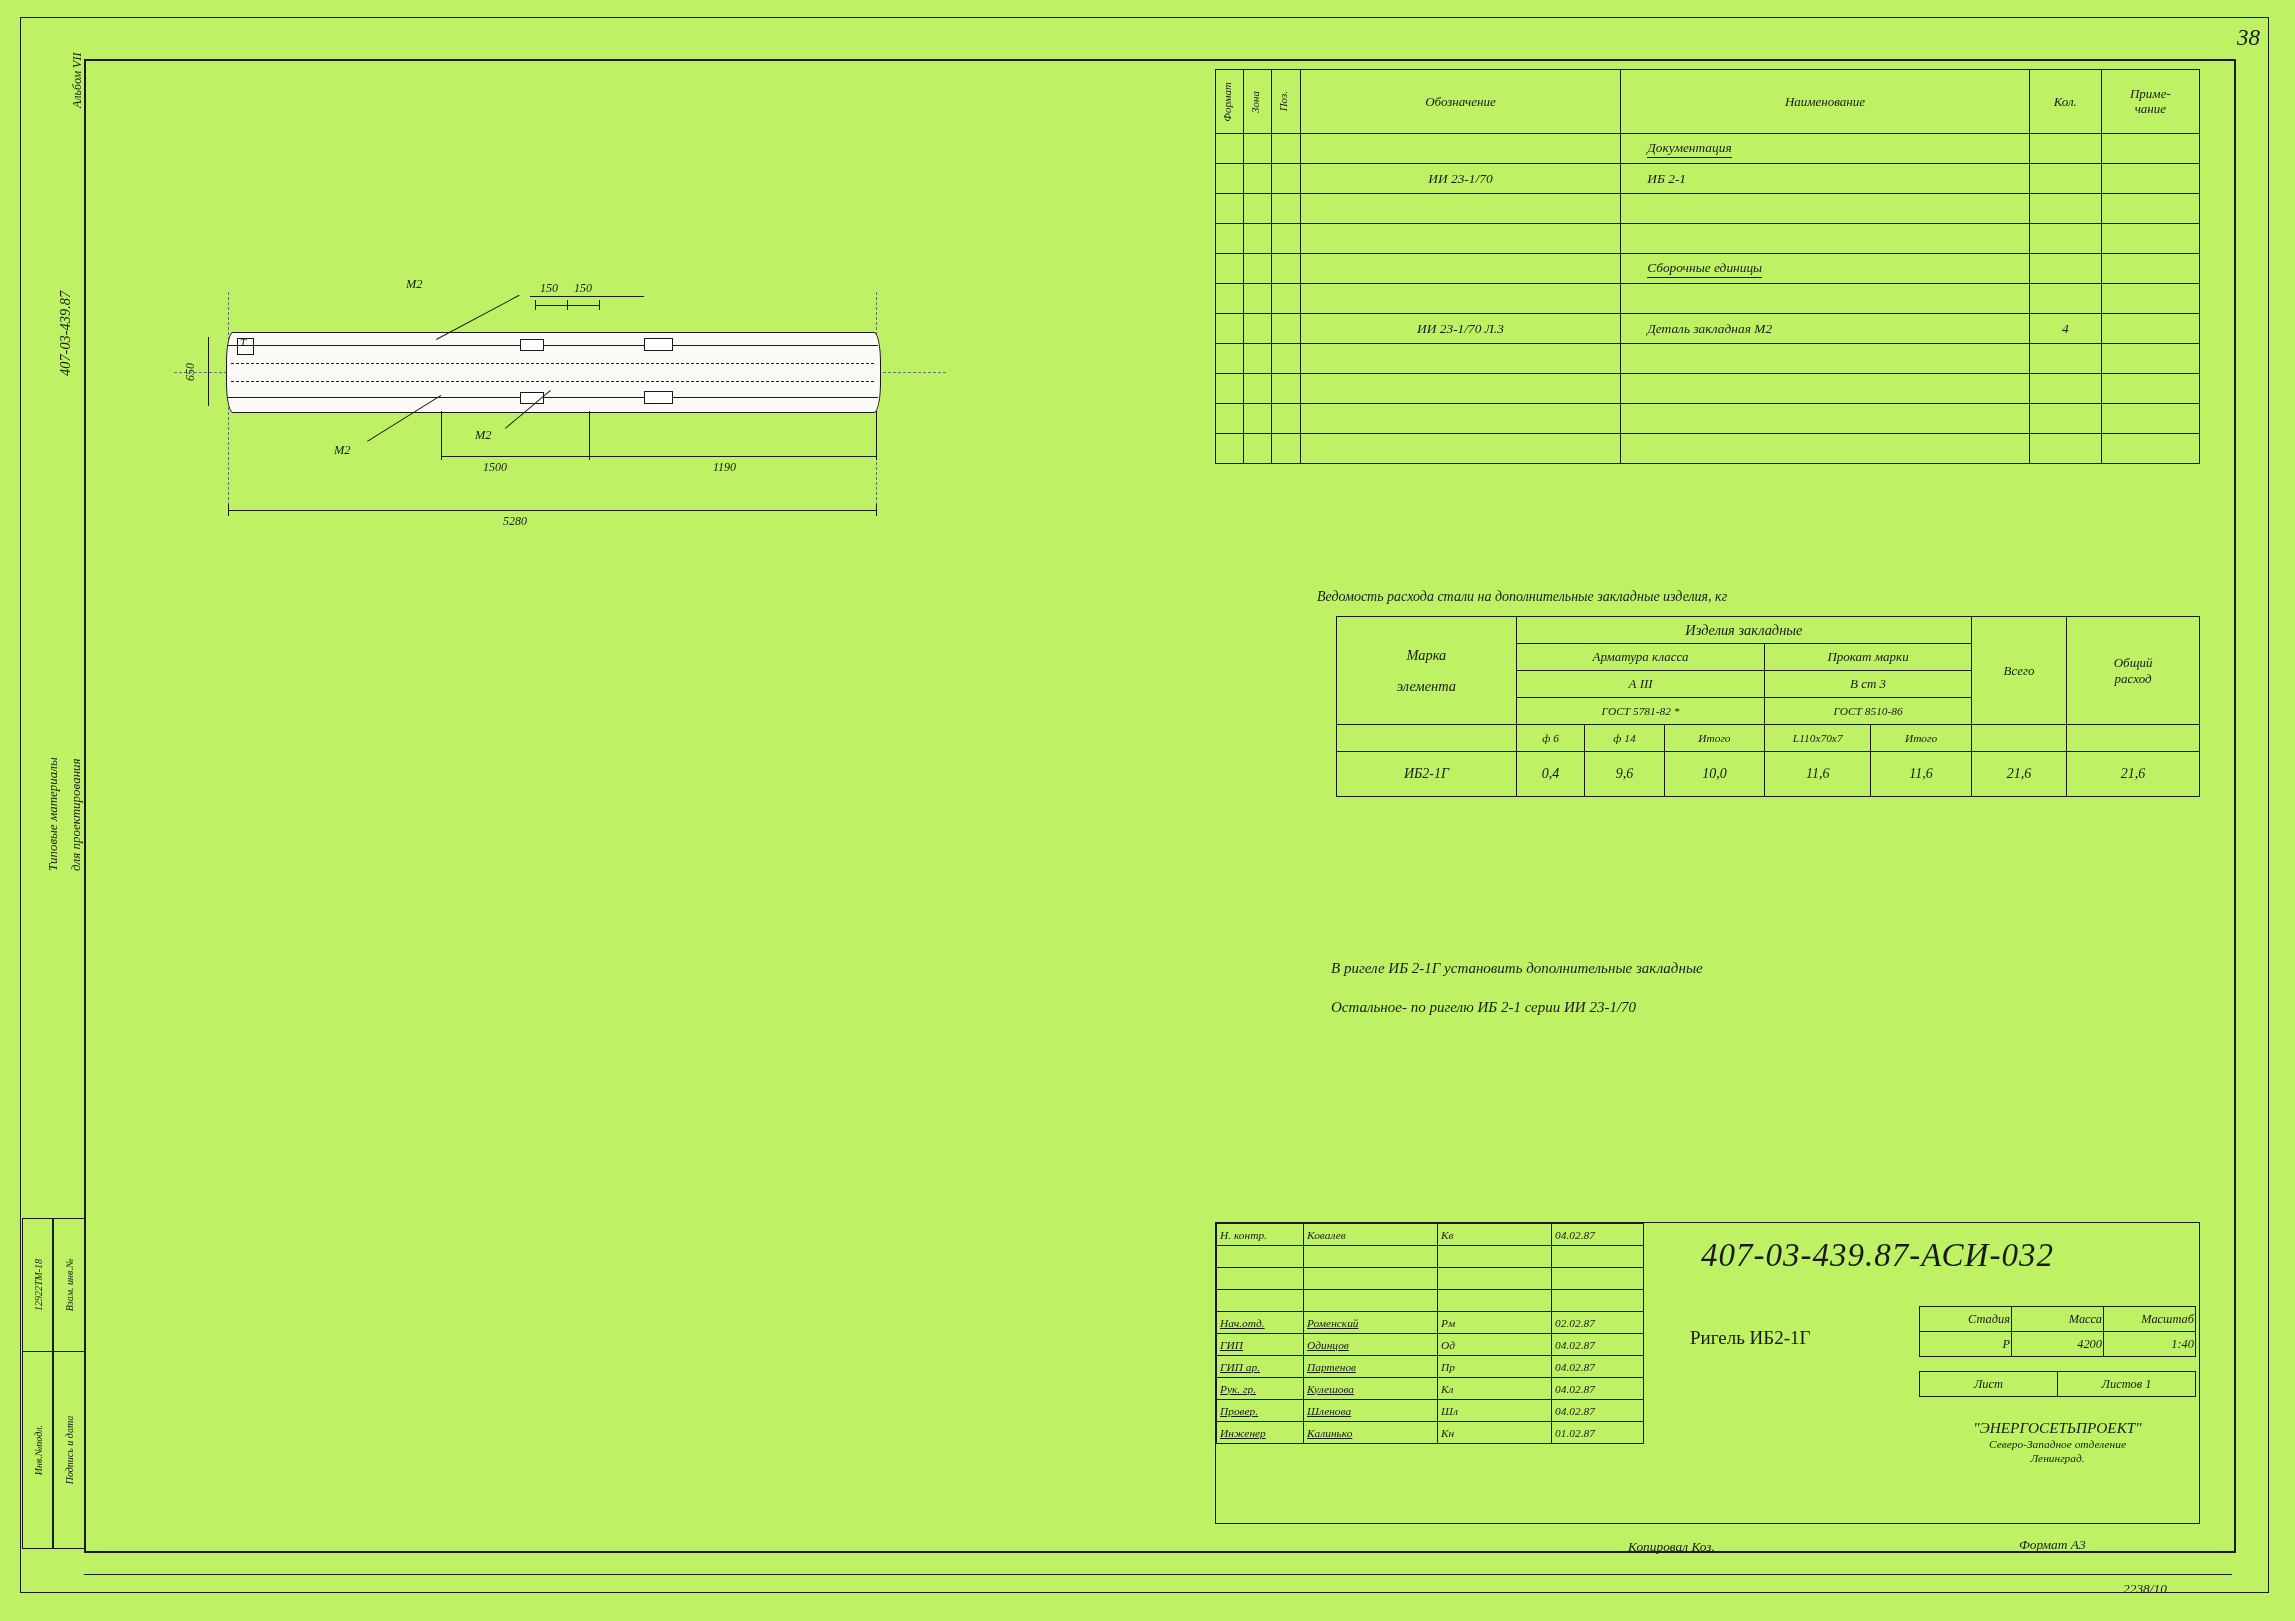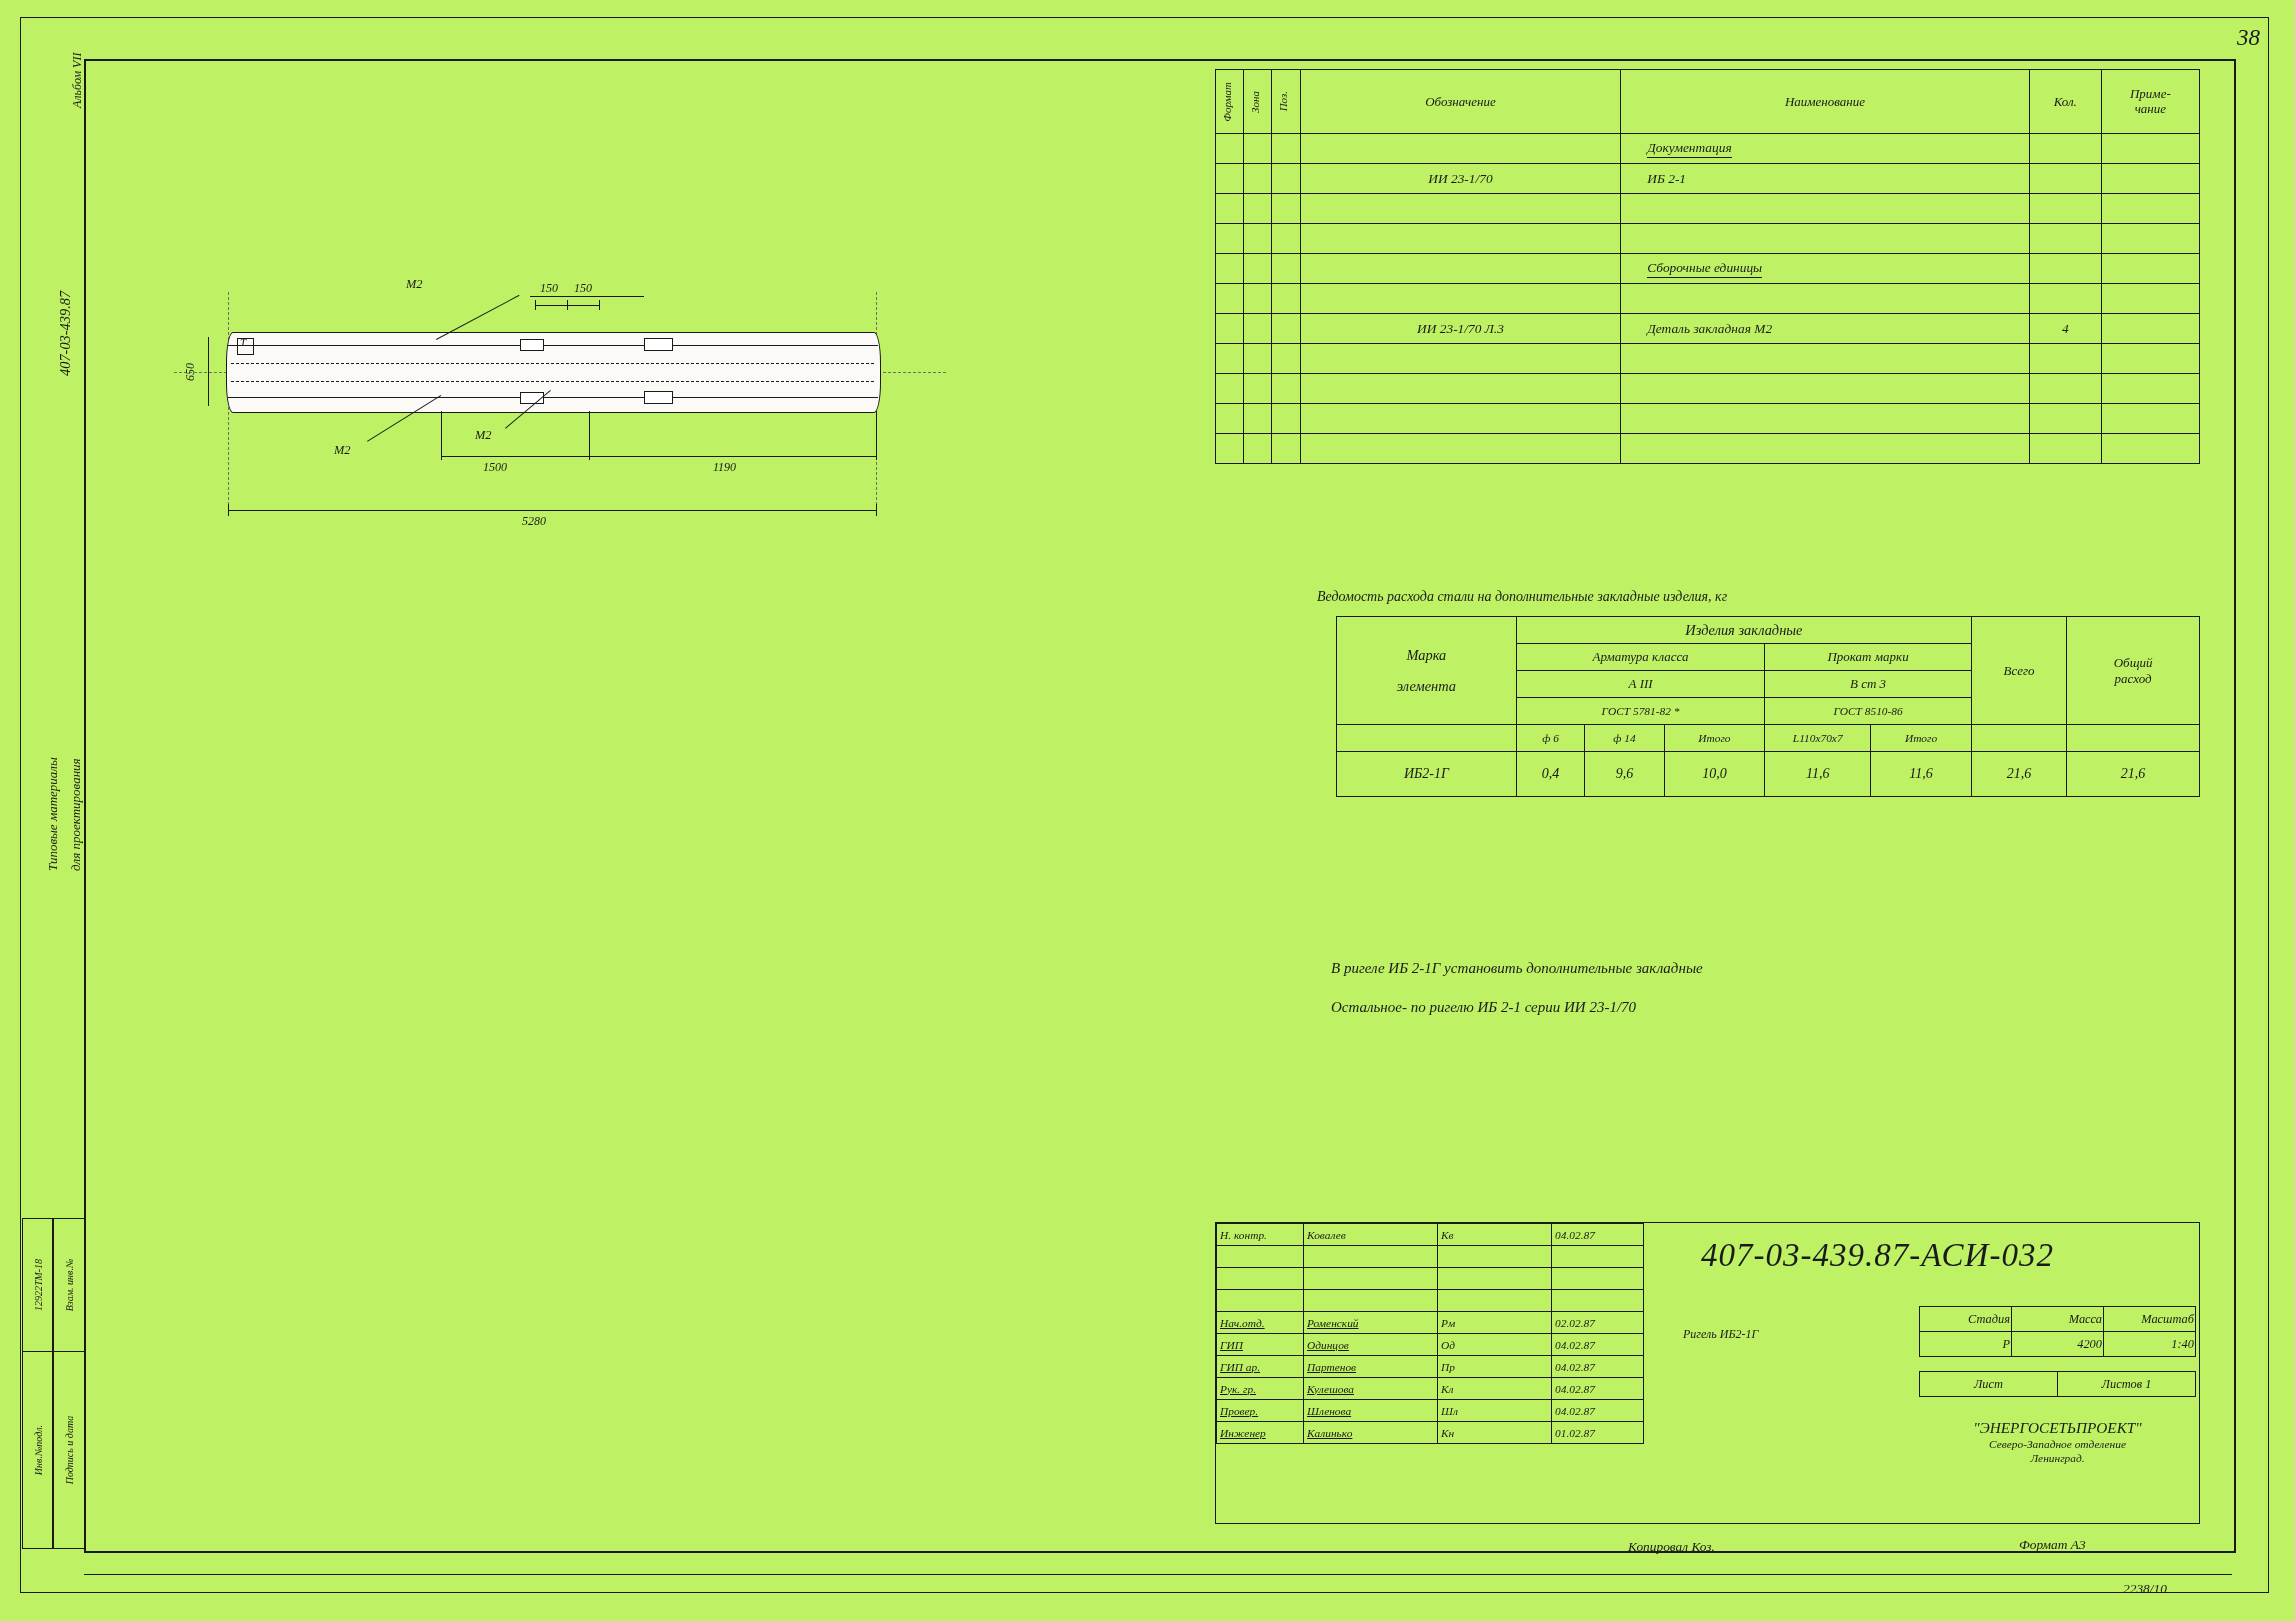--- a/index.html
+++ b/index.html
@@ -144,21 +144,21 @@
     padding:0 3px;font-weight:normal;white-space:nowrap;overflow:hidden;
   }
   .tbl td.r{text-decoration:underline;}
   .sig{font-family:"Liberation Serif",serif;font-size:10px;color:#222;}
   .tbr{position:absolute;left:426px;top:0;right:0;height:100%;}
   .code{
     position:absolute;left:59px;top:14px;font-size:33px;font-style:italic;
     letter-spacing:1px;white-space:nowrap;
   }
   .ptitle{
-    position:absolute;left:41px;top:104px;font-size:12px;font-style:italic;
+    position:absolute;left:48px;top:104px;font-size:19px;
   }
   .stg{
     position:absolute;left:277px;top:83px;width:277px;
     border-collapse:collapse;table-layout:fixed;
   }
   .stg td{border:1px solid #1a1a1a;text-align:right;font-size:12.4px;font-style:italic;height:22px;font-weight:normal;}
   .sheets{
     position:absolute;left:277px;top:148px;width:277px;
     border-collapse:collapse;table-layout:fixed;
   }
@@ -253,21 +253,21 @@
     <div class="dimtick" style="left:460px;top:178px;height:49px;"></div>
     <div class="dimtxt" style="left:354px;top:227px;">1500</div>
 
     <div class="dimline" style="left:460px;top:223px;width:287px;"></div>
     <div class="dimtick" style="left:747px;top:178px;height:49px;"></div>
     <div class="dimtxt" style="left:584px;top:227px;">1190</div>
 
     <div class="dimline" style="left:99px;top:277px;width:648px;"></div>
     <div class="dimtick" style="left:99px;top:271px;height:12px;"></div>
     <div class="dimtick" style="left:747px;top:271px;height:12px;"></div>
-    <div class="dimtxt" style="left:393px;top:281px;">5280</div>
+    <div class="dimtxt" style="left:374px;top:281px;">5280</div>
   </div>
 
   <table class="spec">
     <colgroup>
       <col style="width:27px">
         <col style="width:27px">
         <col style="width:27px">
       <col style="width:307px">
         <col style="width:391px">
         <col style="width:69px">

